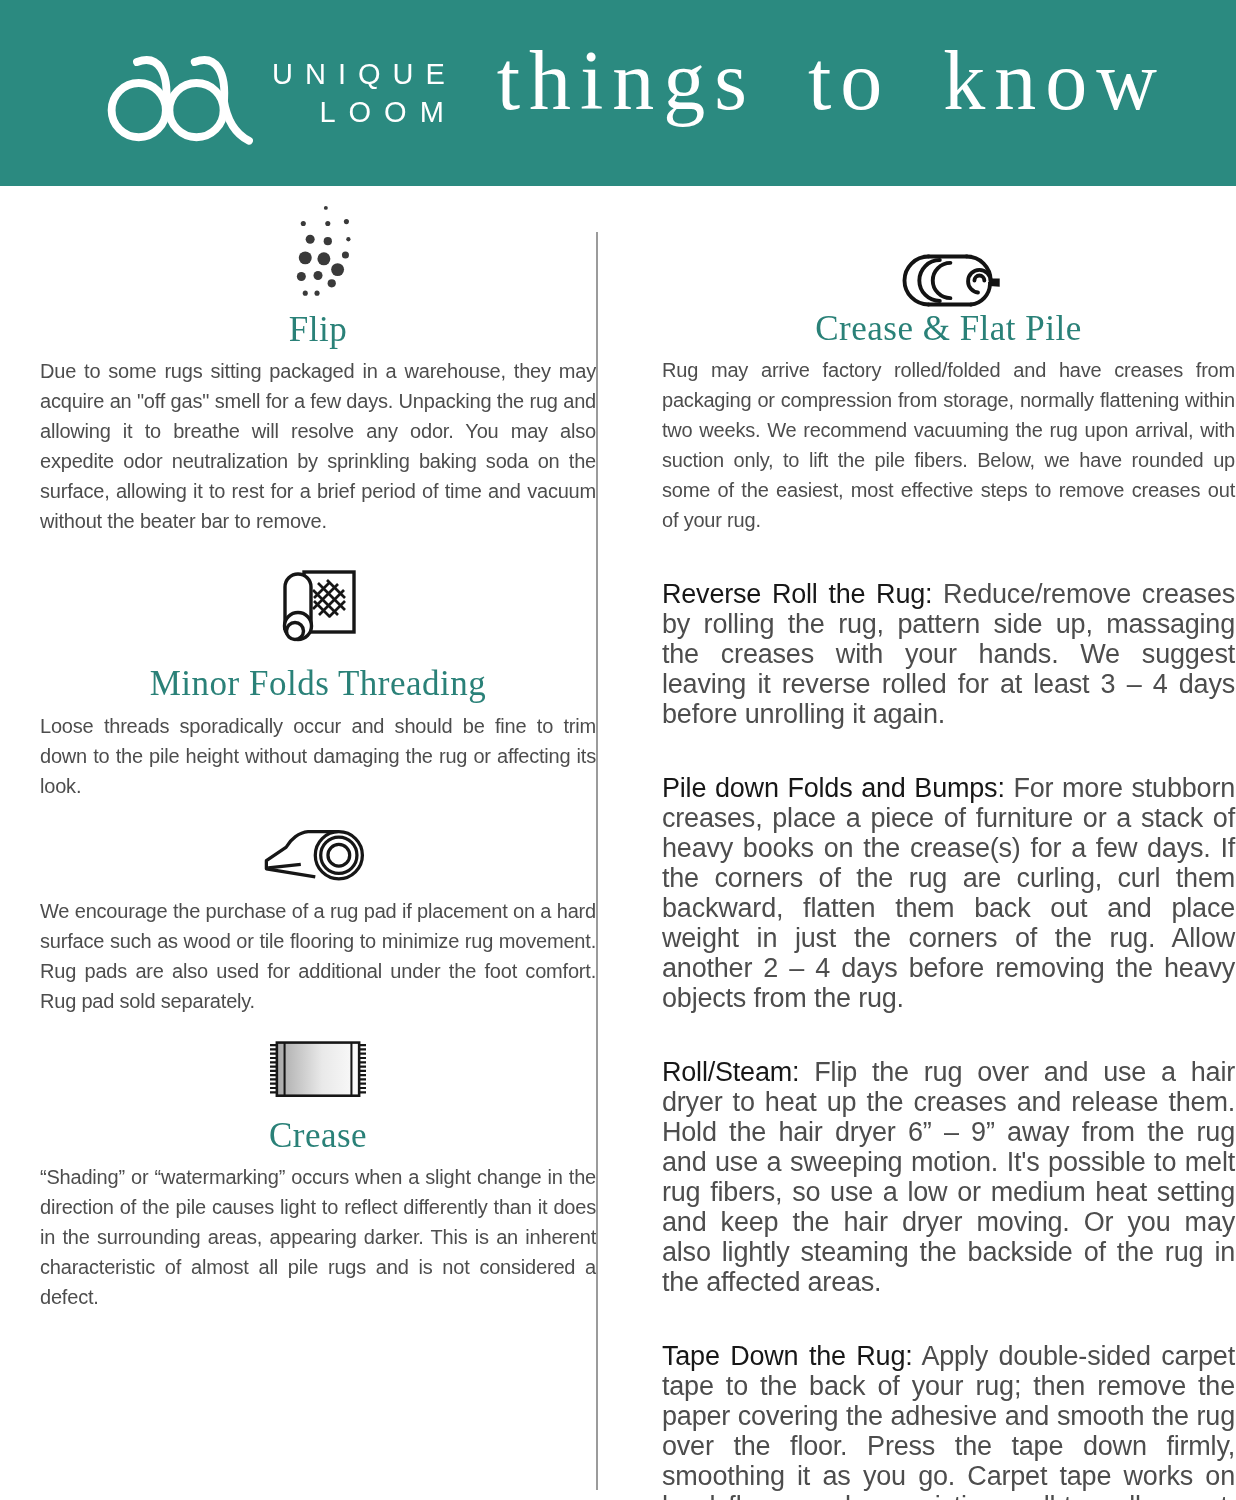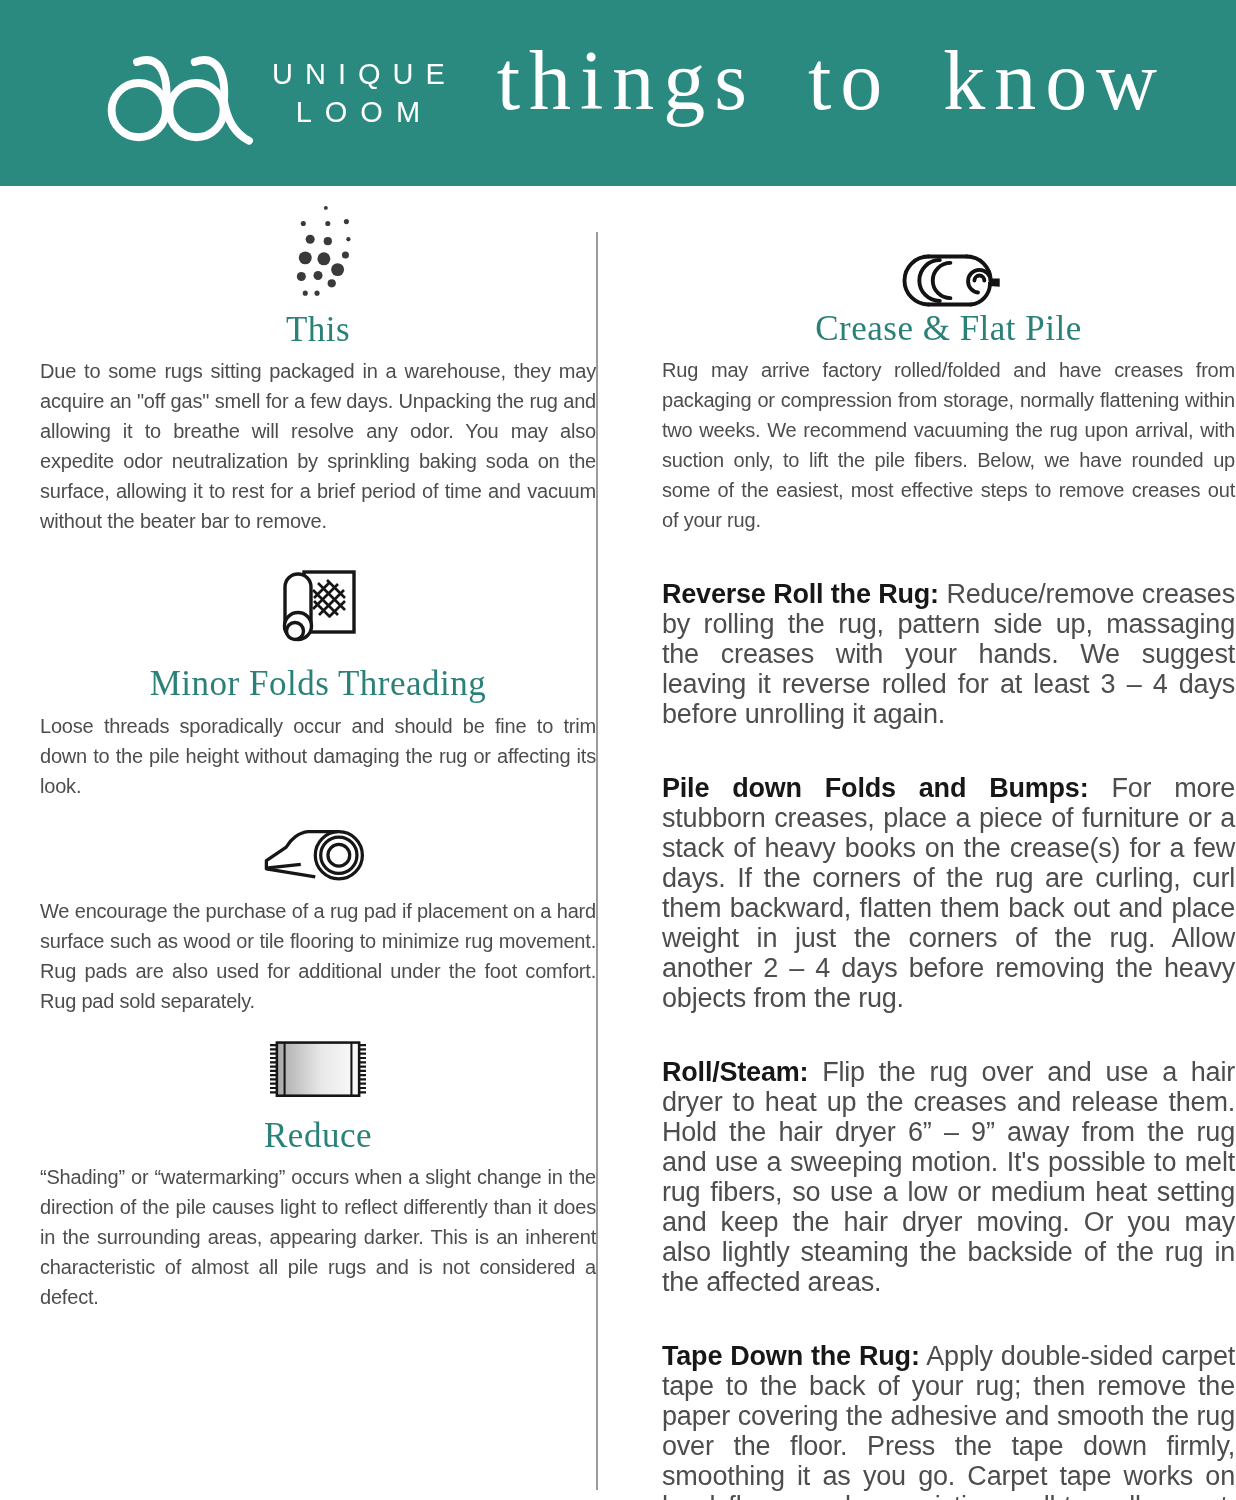--- a/index.html
+++ b/index.html
@@ -10,21 +10,21 @@
   
   .header{
     height:186px;background:#2b8a80;display:flex;align-items:center;
   }
   .logo{display:flex;align-items:center;margin-left:88px;}
   .logo svg{display:block;}
   .brand-text{
     color:#ffffff;font-size:29px;letter-spacing:12px;line-height:1.32;
     margin-left:16px;font-weight:400;
   }
-  .brand-text .l2{text-align:center;letter-spacing:13px;}
+  .brand-text .l2{text-align:right;letter-spacing:13px;}
   .title{
     margin:0 70px 16px auto;color:#ffffff;font-family:"Liberation Serif",serif;
     font-weight:400;font-size:84px;letter-spacing:9px;word-spacing:22px;line-height:1;
     padding-bottom:8px;
   }
   
   .divider{
     position:absolute;left:596px;top:232px;height:1258px;width:2px;background:#9b9b9b;
   }
   .content{display:flex;padding:16px 0 0 40px;}
@@ -41,21 +41,21 @@
   p.body{
     margin:0;font-size:20px;line-height:30px;color:#4d4d4d;
     text-align:justify;letter-spacing:-0.2px;
   }
   .right-icon{margin-top:50px;}
   .col-right h2.heading{margin-top:0;}
   p.tip{
     margin:44px 0 0 0;font-size:27px;line-height:30px;color:#4d4d4d;
     text-align:justify;letter-spacing:-0.2px;
   }
-  p.tip b{color:#171717;font-weight:700;}
+  p.tip b{color:#171717;font-weight:400;}
 </style>
 </head>
 <body>
 
 <div class="page">
 
   <header class="header">
     <div class="logo">
       <span>
         <svg viewBox="0 0 192 122" width="168" height="107" aria-hidden="true">
@@ -98,21 +98,21 @@
                 <circle cx="78" cy="54" r="3.6"></circle>
               <circle cx="70" cy="69" r="6.6"></circle>
                 <circle cx="33" cy="76" r="4.6"></circle>
               <circle cx="50" cy="75" r="4.6"></circle>
                 <circle cx="64" cy="83" r="4.2"></circle>
               <circle cx="37" cy="93" r="2.6"></circle>
                 <circle cx="49" cy="93" r="2.6"></circle>
             </g>
           </svg>
         </div>
-        <h2 class="heading">This</h2>
+        <h2 class="heading">Flip</h2>
         <p class="body">Due to some rugs sitting packaged in a warehouse, they may acquire an "off gas" smell for a few days. Unpacking the rug and allowing it to breathe will resolve any odor. You may also expedite odor neutralization by sprinkling baking soda on the surface, allowing it to rest for a brief period of time and vacuum without the beater bar to remove.</p>
       </section>
 
       <section class="sec">
         <div class="icon-wrap">
           <svg viewBox="0 0 100 100" width="100" height="100" aria-hidden="true">
             <g stroke="#161616" fill="#ffffff" stroke-width="3.4">
               <rect x="36" y="18" width="50" height="60"></rect>
               <path d="M17,76 V33 a13,13 0 0 1 26,0 V72"></path>
               <circle cx="30" cy="72" r="13.5"></circle>
@@ -158,21 +158,21 @@
                 <stop offset="0.55" stop-color="#e9e9e9"></stop>
                 <stop offset="1" stop-color="#fbfbfb"></stop>
               </linearGradient>
             </defs>
             <path d="M9,13 h8 M9,18 h8 M9,23 h8 M9,28 h8 M9,33 h8 M9,38 h8 M9,43 h8 M9,48 h8 M9,53 h8 M9,58 h8 M9,63 h8 M9,68 h8" stroke="#161616" stroke-width="2.6"></path>
             <path d="M113,13 h8 M113,18 h8 M113,23 h8 M113,28 h8 M113,33 h8 M113,38 h8 M113,43 h8 M113,48 h8 M113,53 h8 M113,58 h8 M113,63 h8 M113,68 h8" stroke="#161616" stroke-width="2.6"></path>
             <rect x="17" y="10" width="96" height="62" fill="url(#rugshade)" stroke="#161616" stroke-width="3"></rect>
             <path d="M26,10 V72 M104,10 V72" stroke="#161616" stroke-width="2.4"></path>
           </svg>
         </div>
-        <h2 class="heading">Reduce</h2>
+        <h2 class="heading">Crease</h2>
         <p class="body">“Shading” or “watermarking” occurs when a slight change in the direction of the pile causes light to reflect differently than it does in the surrounding areas, appearing darker. This is an inherent characteristic of almost all pile rugs and is not considered a defect.</p>
       </section>
 
     </div>
 
     <div class="col-right">
 
       <section>
         <div class="icon-wrap right-icon">
           <svg viewBox="0 0 150 80" width="106" height="57" aria-hidden="true">

